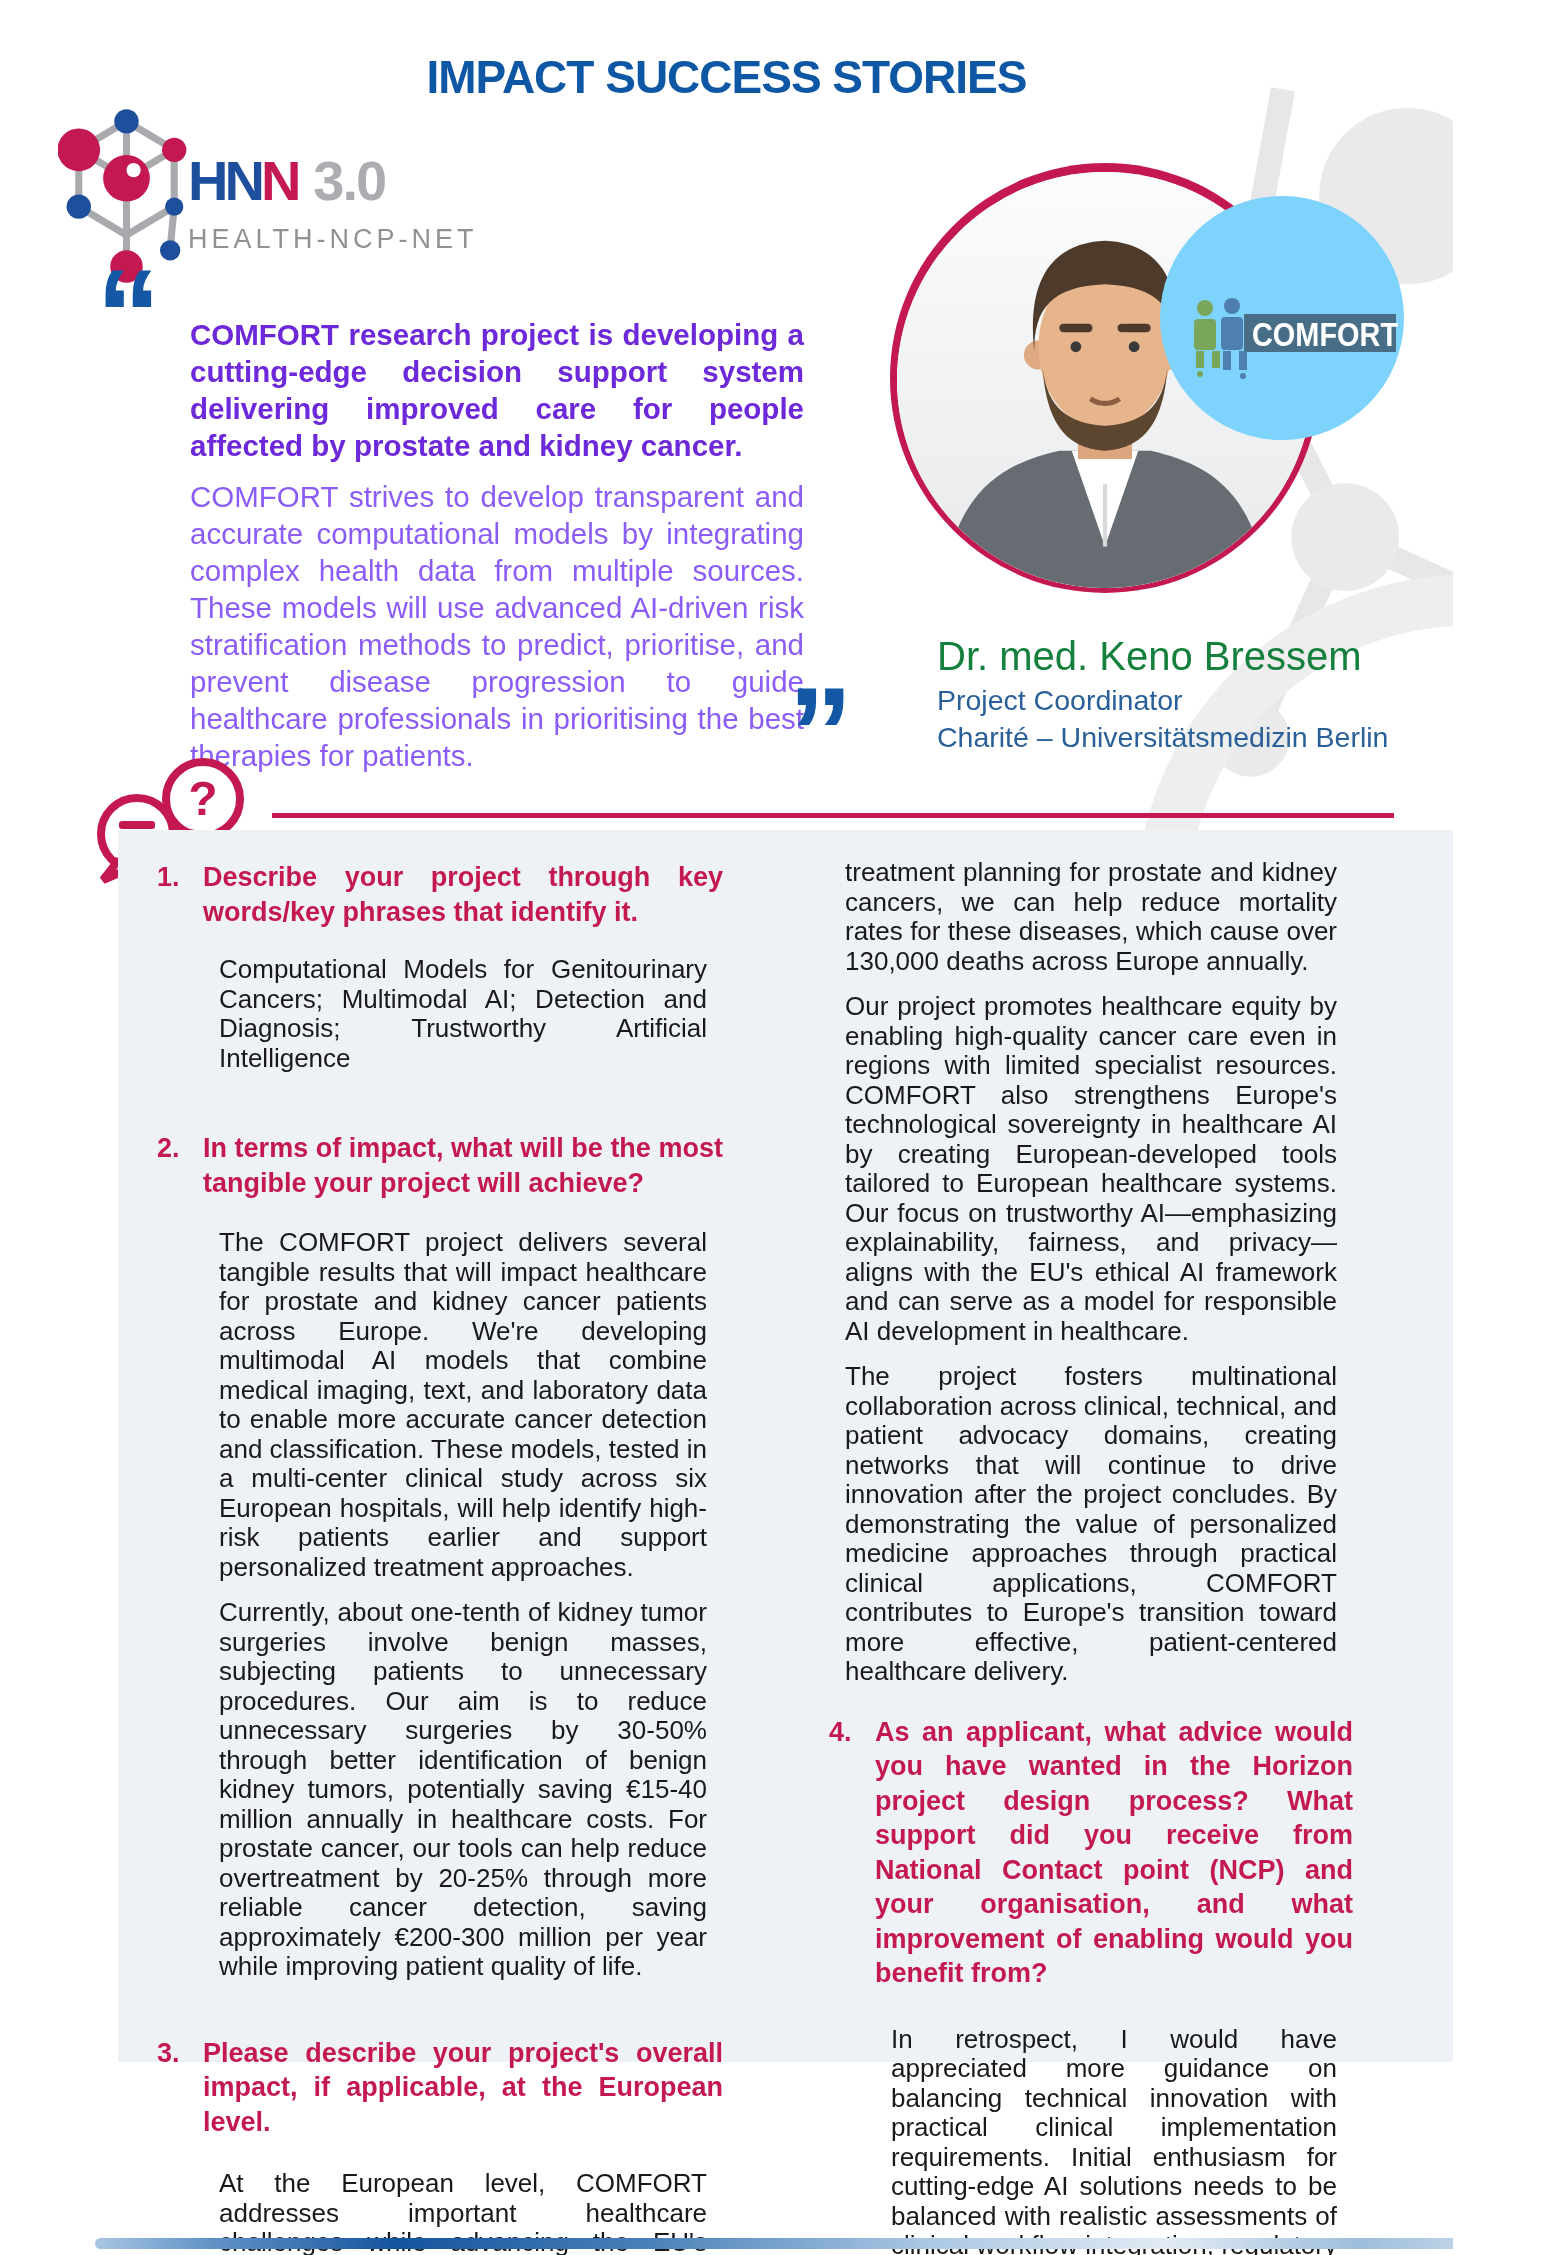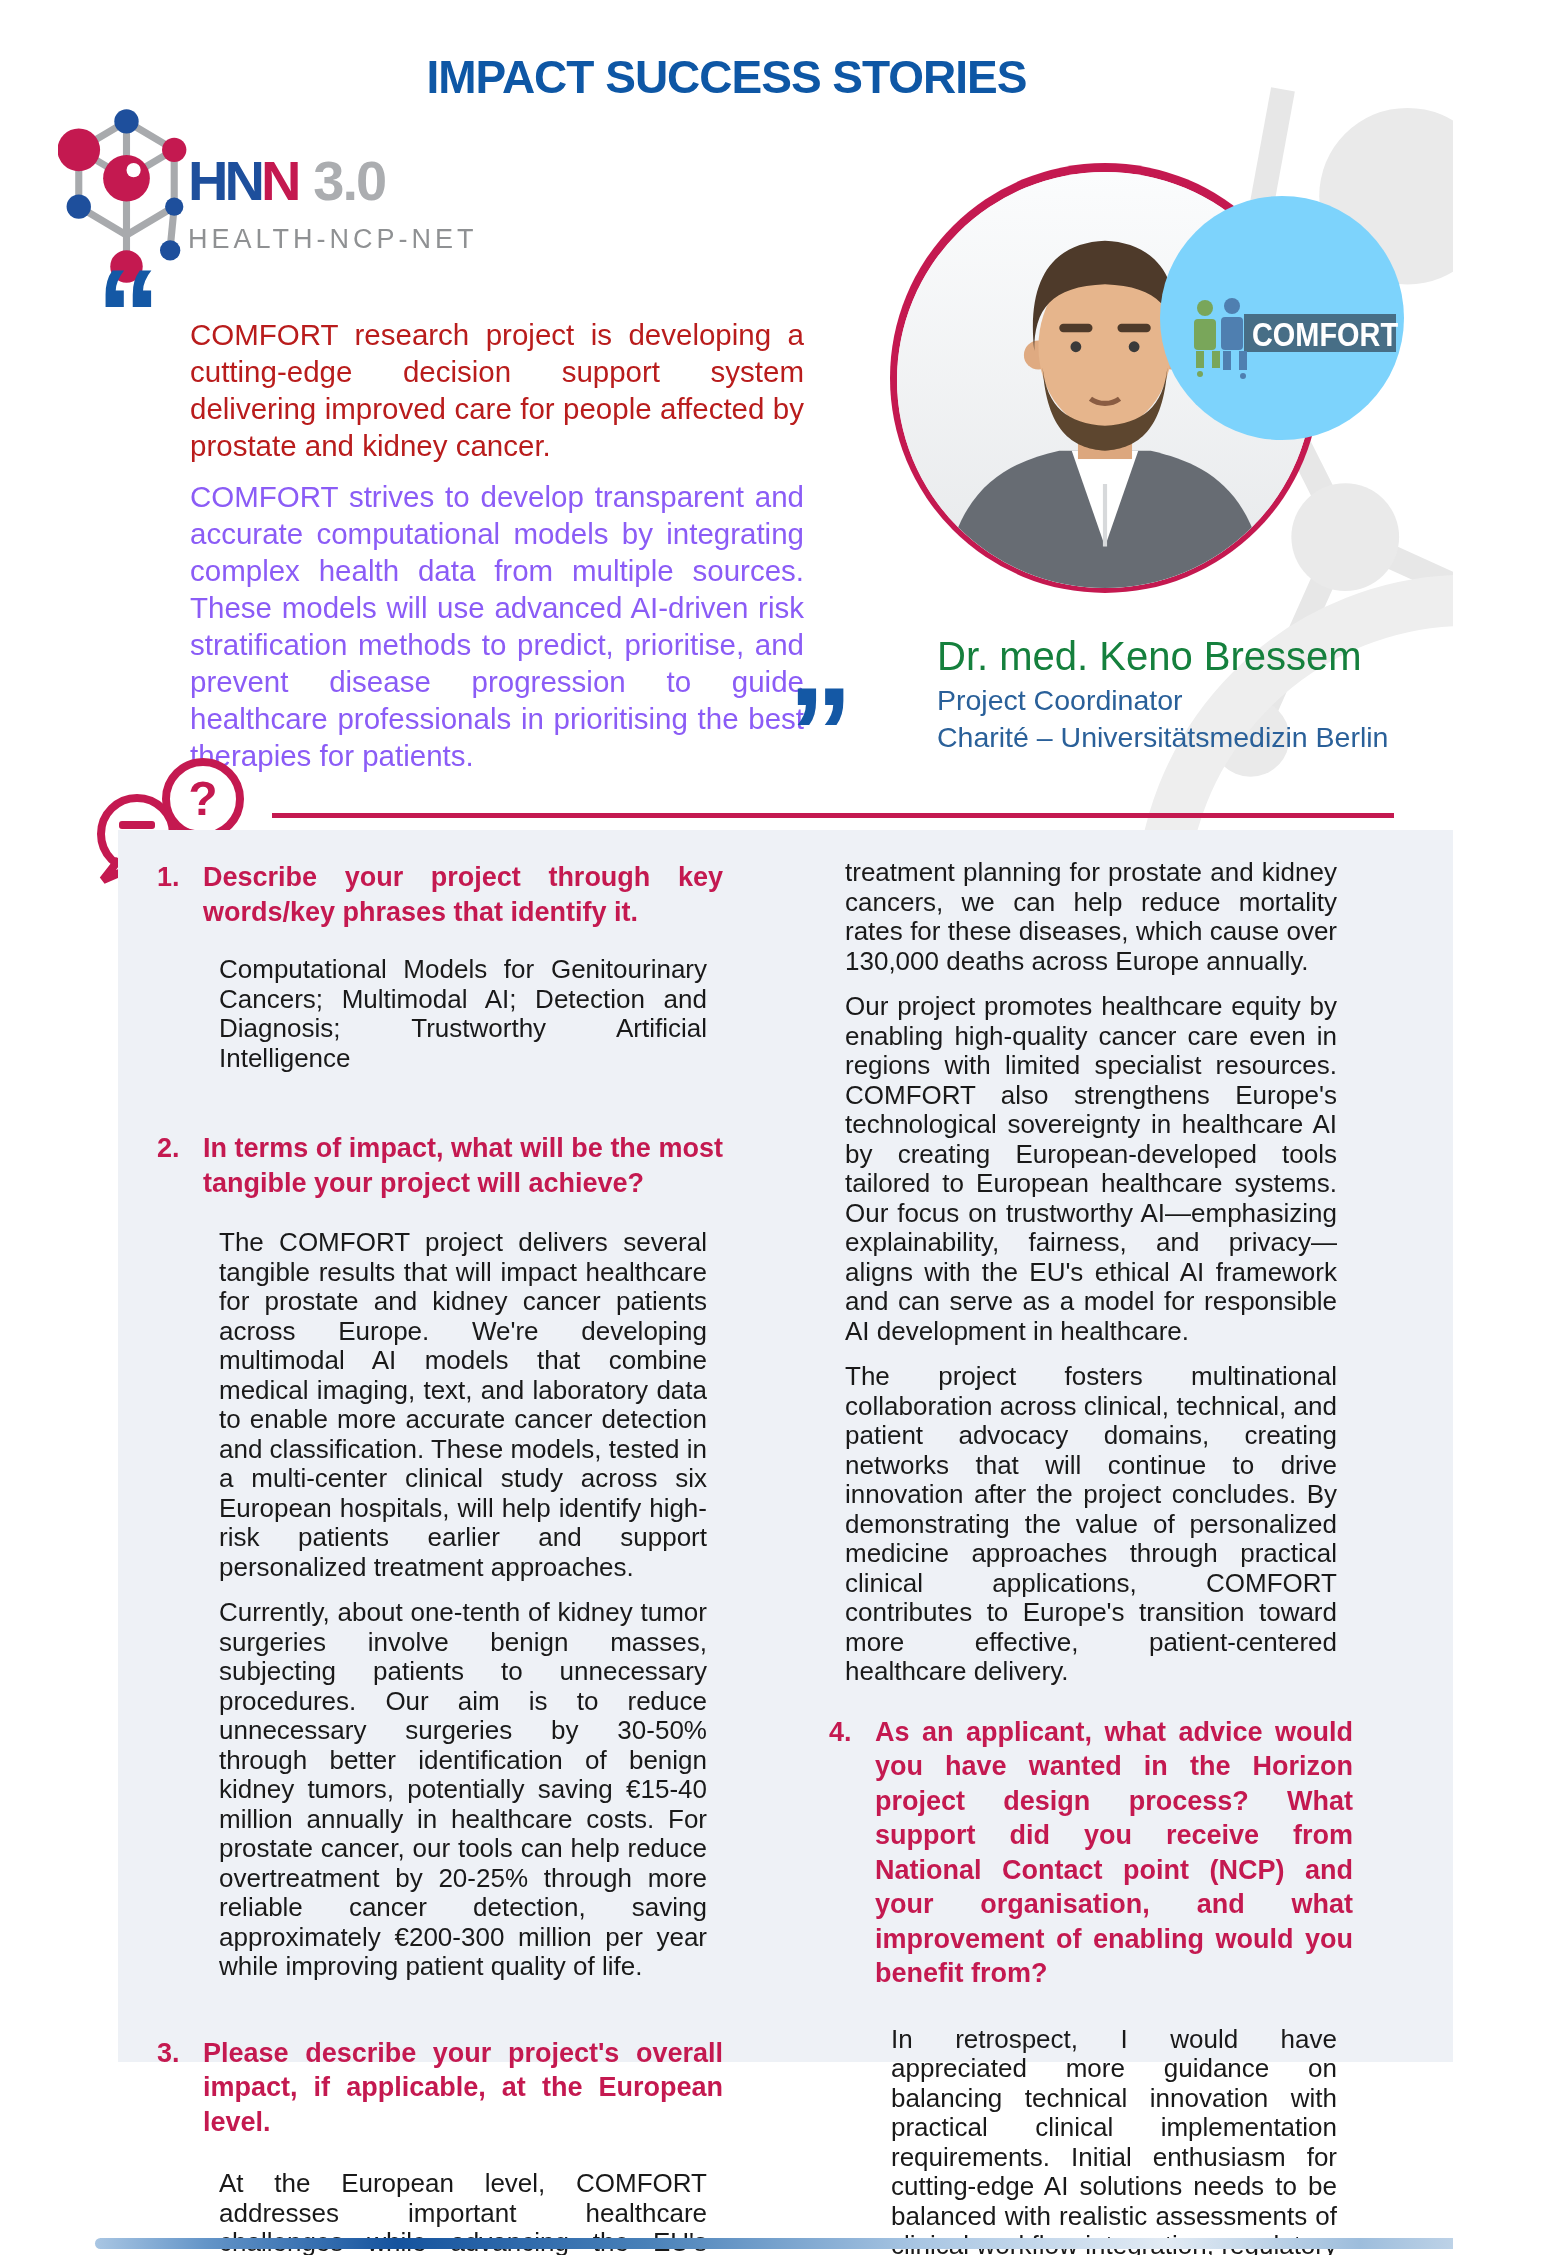--- a/index.html
+++ b/index.html
@@ -23,21 +23,21 @@
   .logo-brand .b-accent{color:#C41950;}
   .logo-brand .b-version{color:#ABADB0;margin-left:16px;letter-spacing:-2px;}
   .logo-tagline{font-size:27px;color:#8F9193;letter-spacing:4px;margin-top:4px;white-space:nowrap;}
 
   .quote-mark{position:absolute;font-size:130px;line-height:90px;font-weight:bold;color:#1458A5;}
   .quote-open{left:96px;top:270px;}
   .quote-close{left:788px;top:688px;}
 
   .quote-highlight{
     position:absolute;left:190px;top:316px;width:614px;
-    font-size:29.5px;line-height:37px;color:#b91c1c;text-align:justify;
+    font-size:29.5px;line-height:37px;color:#6d28d9;text-align:justify;font-weight:bold;
   }
   .quote-body{
     position:absolute;left:190px;top:478px;width:614px;
     font-size:29.5px;line-height:37px;color:#8b5cf6;text-align:justify;
   }
 
   .photo-ring{
     position:absolute;left:890px;top:163px;width:430px;height:430px;
     border-radius:50%;background:#C41950;
   }

